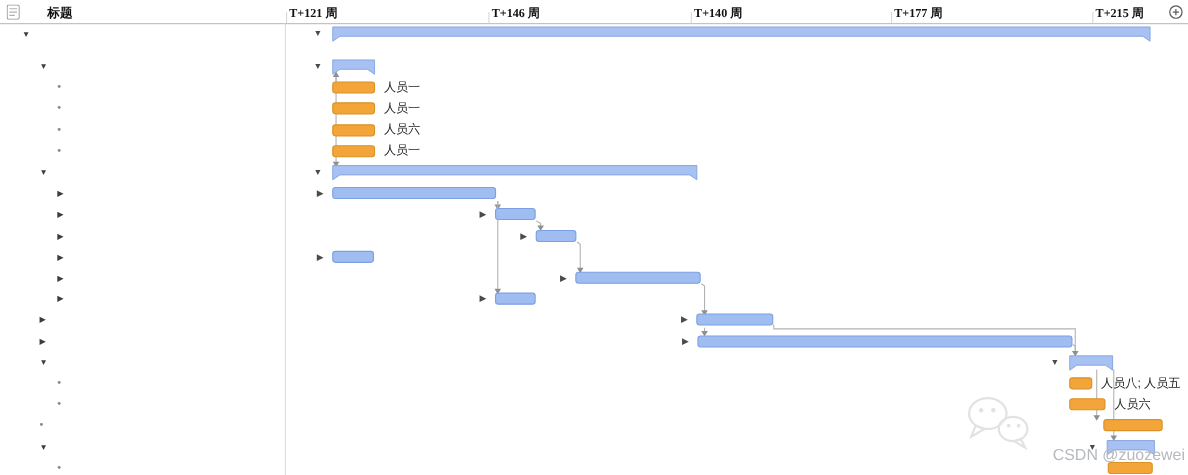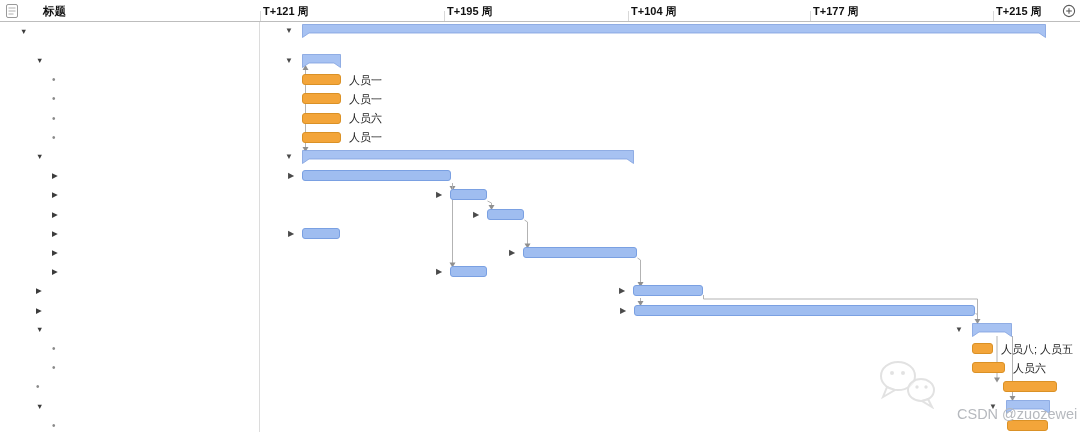--- a/index.html
+++ b/index.html
@@ -10,21 +10,21 @@
   .panel-header{position:absolute;left:0;top:0;width:259px;height:21px;border-bottom:1px solid #bdbdbd;background:#fff;}
   .panel-header .col-title{position:absolute;left:43px;top:4px;font-size:11.5px;font-weight:700;color:#111;}
   .doc-icon{position:absolute;left:6px;top:4px;}
   .task-row{position:absolute;left:0;width:259px;height:19.2px;line-height:19.2px;font-size:11.5px;color:#000;white-space:nowrap;}
   .task-row .marker{position:absolute;top:0;color:#3c3c3c;}
   .task-row .marker.tri{font-size:7.5px;}
   .task-row .marker.dot{font-size:10px;color:#8a8a8a;}
   .task-row .txt{position:absolute;top:0;}
   .task-row .lbl{margin-left:9px;}
   
-  .chart-header{position:absolute;left:259px;top:0;width:821px;height:21px;border-bottom:1px solid #bdbdbd;background:#fff;}
+  .chart-header{position:absolute;left:259px;top:0;width:821px;height:21px;border-bottom:1px solid #bdbdbd;background:#fff;font-family:Liberation Serif, serif;}
   .week-label{position:absolute;top:4px;font-size:11px;font-weight:700;color:#111;white-space:nowrap;}
   .week-tick{position:absolute;top:11px;width:1px;height:10px;background:#d8d8d8;}
   .zoom-btn{position:absolute;left:1062px;top:4px;width:14px;height:14px;cursor:pointer;}
   .canvas{position:absolute;left:0;top:0;width:1080px;height:432px;}
   #connector-svg{position:absolute;left:0;top:0;z-index:1;pointer-events:none;}
   .bar{position:absolute;z-index:2;box-sizing:border-box;}
   .bar.task{height:11px;background:#9fbdf0;border:1px solid #7aa0e2;border-radius:3px;}
   .bar.leaf{height:11px;background:#f3a53a;border:1px solid #da9126;border-radius:3px;}
   .bar.summary-svg{z-index:2;}
   .chart-toggle{position:absolute;z-index:3;font-size:8px;color:#4a4a4a;line-height:10px;}
@@ -213,23 +213,23 @@
           <span class="marker dot" style="left: 52px;">•</span>
           <span class="txt" style="left: 58px;"><span class="num"></span><span class="lbl"></span></span>
         </div>
       </div>
   </div>
 
   <div class="chart-header" id="week-header">
       <div class="week-tick" style="left: 1px;"></div>
       <div class="week-label" style="left: 4px;">T+121 周</div>
       <div class="week-tick" style="left: 185px;"></div>
-      <div class="week-label" style="left: 188px;">T+195 周</div>
+      <div class="week-label" style="left: 188px;">T+146 周</div>
       <div class="week-tick" style="left: 369px;"></div>
-      <div class="week-label" style="left: 372px;">T+104 周</div>
+      <div class="week-label" style="left: 372px;">T+140 周</div>
       <div class="week-tick" style="left: 551px;"></div>
       <div class="week-label" style="left: 554px;">T+177 周</div>
       <div class="week-tick" style="left: 734px;"></div>
       <div class="week-label" style="left: 737px;">T+215 周</div>
     </div>
 
   <svg class="zoom-btn" width="14" height="14" viewBox="0 0 14 14">
     <circle cx="7" cy="7" r="5.6" fill="none" stroke="#5a5a5a" stroke-width="1.1"></circle>
     <line x1="4.2" y1="7" x2="9.8" y2="7" stroke="#5a5a5a" stroke-width="1.1"></line>
     <line x1="7" y1="4.2" x2="7" y2="9.8" stroke="#5a5a5a" stroke-width="1.1"></line>

